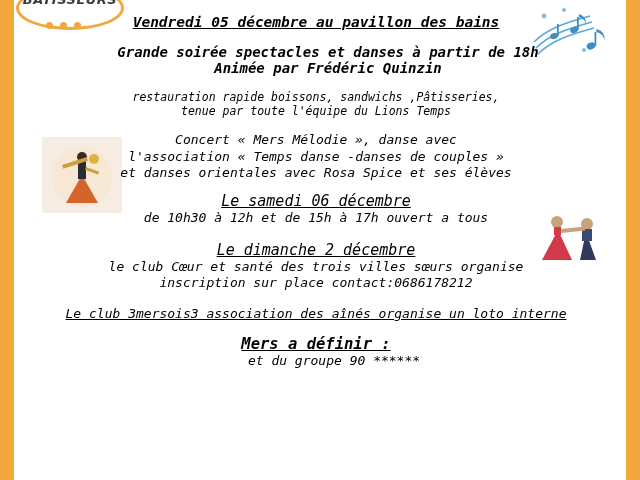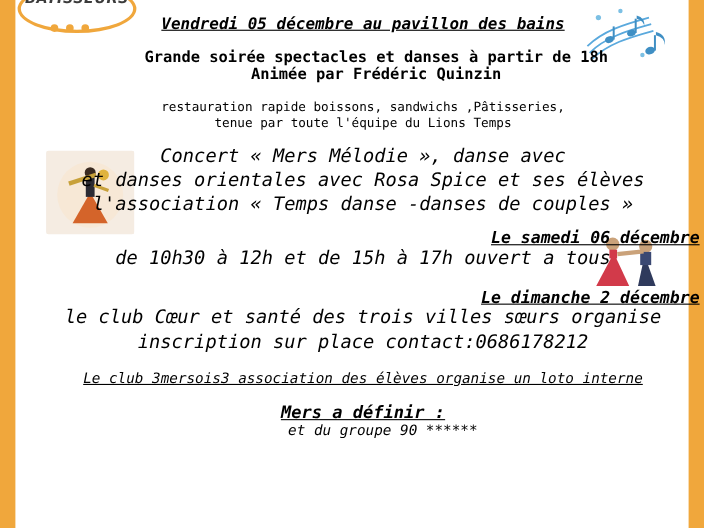--- a/index.html
+++ b/index.html
@@ -110,58 +110,59 @@
     left: 520px;
     top: 196px;
     width: 96px;
     height: 70px;
     background: #ffffff;
     border-radius: 2px;
   }
   
   .content {
     position: absolute;
-    left: 24px;
+    left: 10px;
     top: 0;
     width: 612px;
     height: 480px;
     text-align: center;
   }
   .line {
     text-align: center;
     white-space: nowrap;
   }
   .title-main {
     font-size: 14.5px;
     font-weight: bold;
     font-style: italic;
     text-decoration: underline;
     margin-top: 14px;
   }
   .subtitle {
     font-size: 14px;
     font-weight: bold;
+    font-style: italic;
     margin-top: 0px;
     margin-left: 24px;
   }
   .spacer-14 { height: 14px; }
   .spacer-10 { height: 10px; }
   .small {
     font-size: 11.5px;
+    font-style: italic;
   }
   .body-line {
-    font-size: 17px;
+    font-size: 13px;
     font-style: italic;
   }
   .section-head {
     font-size: 15px;
-    font-weight: bold;
-    font-style: italic;
-    text-decoration: underline;
-    text-align: right;
+    font-weight: normal;
+    font-style: italic;
+    text-decoration: underline;
   }
   .section-head-lg {
     font-size: 15.5px;
     font-weight: bold;
     font-style: italic;
     text-decoration: underline;
   }
   .underlined-line {
     font-size: 13px;
     font-style: italic;
@@ -250,37 +251,37 @@
     <div class="line subtitle">Animée par Frédéric Quinzin</div>
 
     <div class="spacer-14"></div>
 
     <div class="line small">restauration rapide boissons, sandwichs ,Pâtisseries,</div>
     <div class="line small">tenue par toute l'équipe du Lions Temps</div>
 
     <div class="spacer-14"></div>
 
     <div class="line body-line row2">Concert « Mers Mélodie », danse avec</div>
+    <div class="line body-line row2">l'association « Temps danse -danses de couples »</div>
     <div class="line body-line row2">et danses orientales avec Rosa Spice et ses élèves</div>
-    <div class="line body-line row2">l'association « Temps danse -danses de couples »</div>
 
     <div class="spacer-10"></div>
 
     <div class="line section-head">Le samedi 06 décembre</div>
     <div class="line body-line row2">de 10h30 à 12h et de 15h à 17h ouvert a tous</div>
 
     <div class="spacer-14"></div>
 
     <div class="line section-head">Le dimanche 2 décembre</div>
     <div class="line body-line row2">le club Cœur et santé des trois villes sœurs organise</div>
     <div class="line body-line row2">inscription sur place contact:0686178212</div>
 
     <div class="spacer-14"></div>
 
-    <div class="line underlined-line">Le club 3mersois3 association des élèves organise un loto interne</div>
+    <div class="line underlined-line">Le club 3mersois3 association des aînés organise un loto interne</div>
 
     <div class="spacer-14"></div>
 
     <div class="line section-head-lg">Mers a définir :</div>
     <div class="line cut">et du groupe 90 ******</div>
   </div>
 
 </div>
 
 </body></html>

